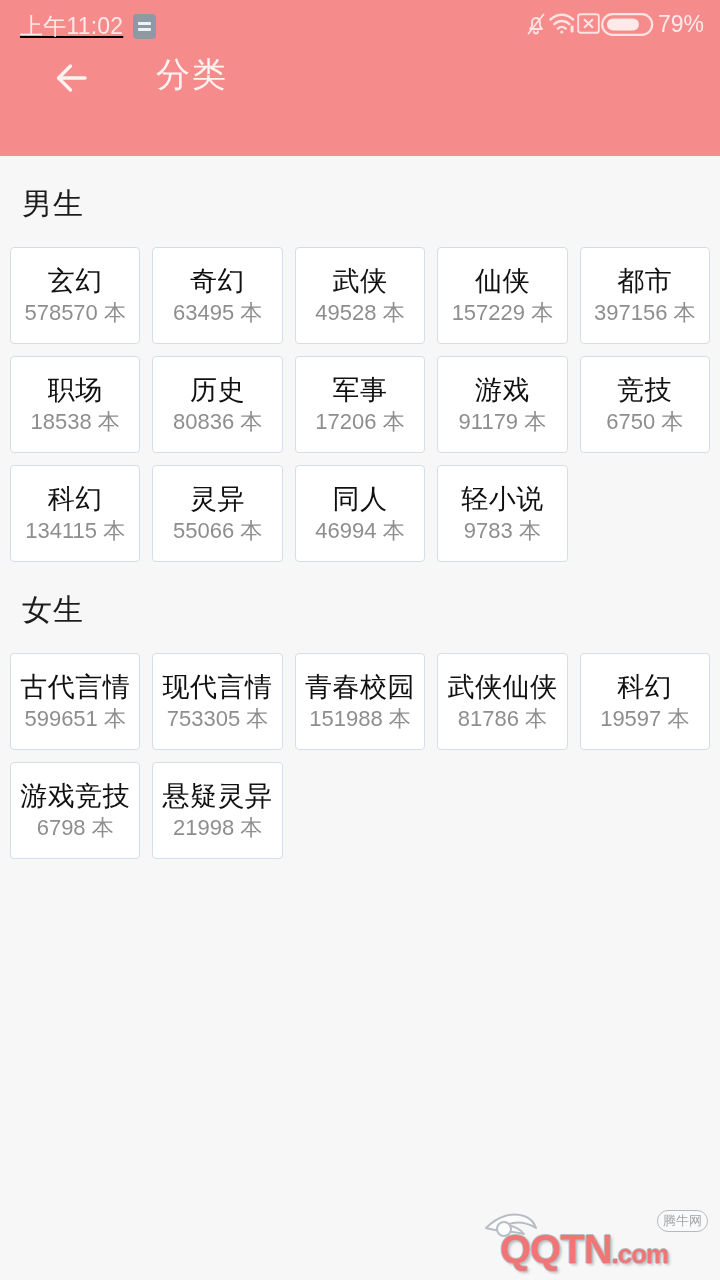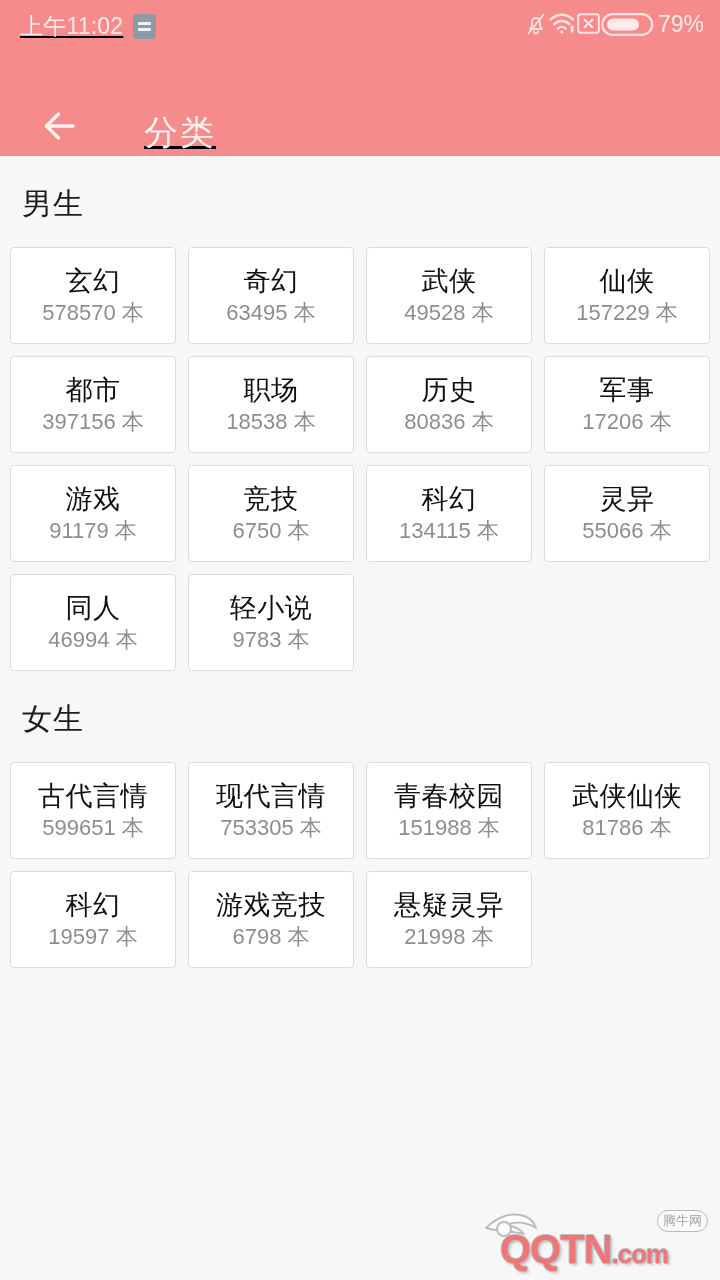--- a/index.html
+++ b/index.html
@@ -66,24 +66,23 @@
     color: #ffe9e9;
     font-size: 23px;
     margin-left: 3px;
   }
 
   
   #app-bar {
     height: 104px;
     background: #f58b8b;
     display: flex;
-    align-items: flex-end;
-    padding-left: 36px;
+    align-items: flex-start;
+    padding-left: 48px;
     box-sizing: border-box;
-    text-decoration: underline;
   }
   #back-button {
     width: 56px;
     height: 56px;
     display: flex;
     align-items: center;
     justify-content: center;
     cursor: pointer;
   }
   #app-title {
@@ -99,21 +98,21 @@
     box-sizing: border-box;
   }
   .section-title {
     font-size: 30px;
     color: #1c1c1c;
     margin: 28px 0 22px 12px;
     letter-spacing: 1px;
   }
   .grid {
     display: grid;
-    grid-template-columns: repeat(4, 1fr);
+    grid-template-columns: repeat(5, 1fr);
     column-gap: 22px;
     row-gap: 28px;
     gap: 12px;
   }
   .cat-card {
     height: 95px;
     background: #ffffff;
     border: 1px solid #d5dee8;
     border-radius: 4px;
     display: flex;

